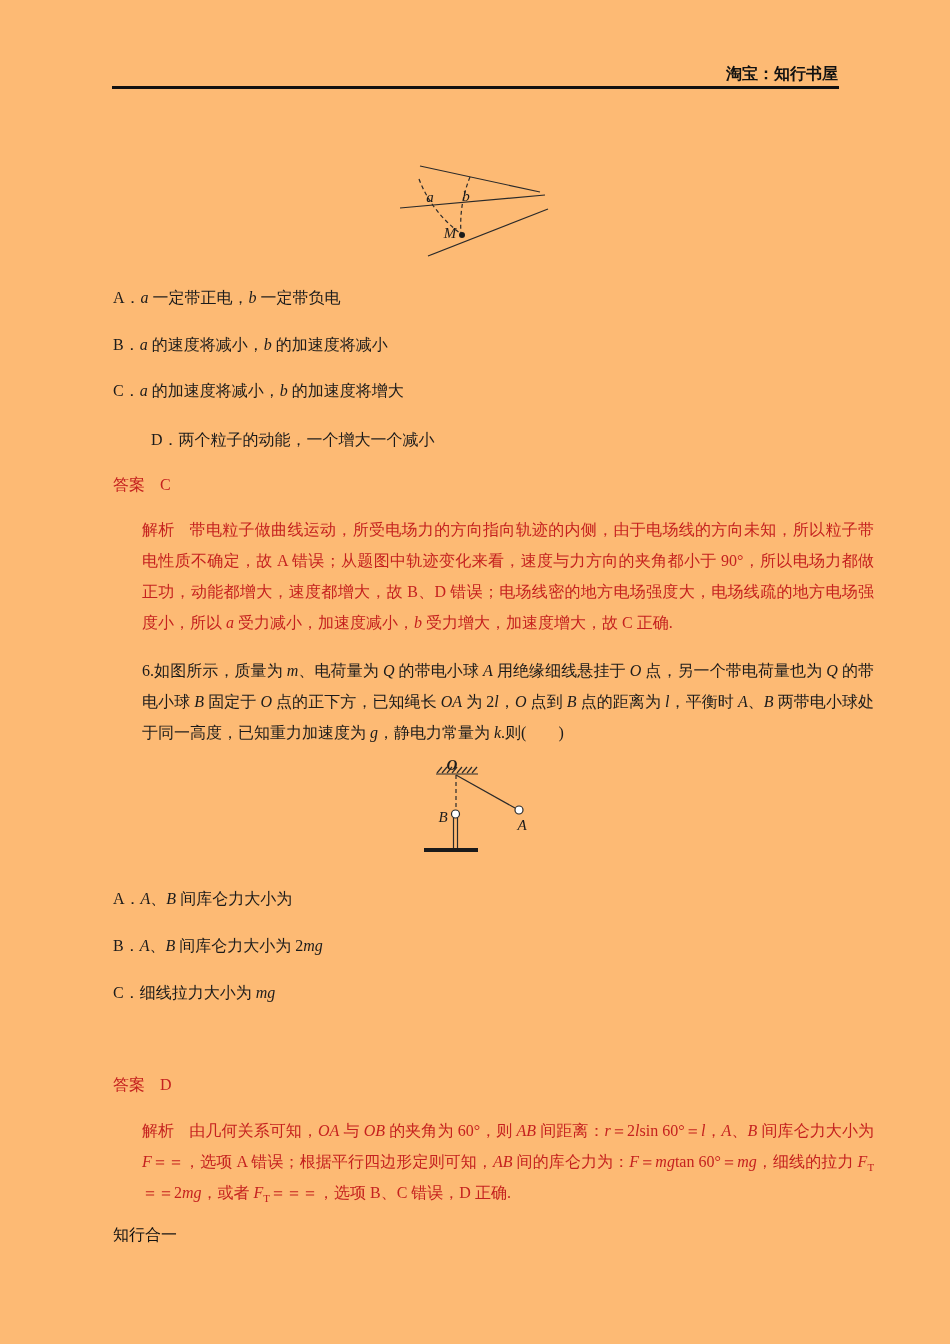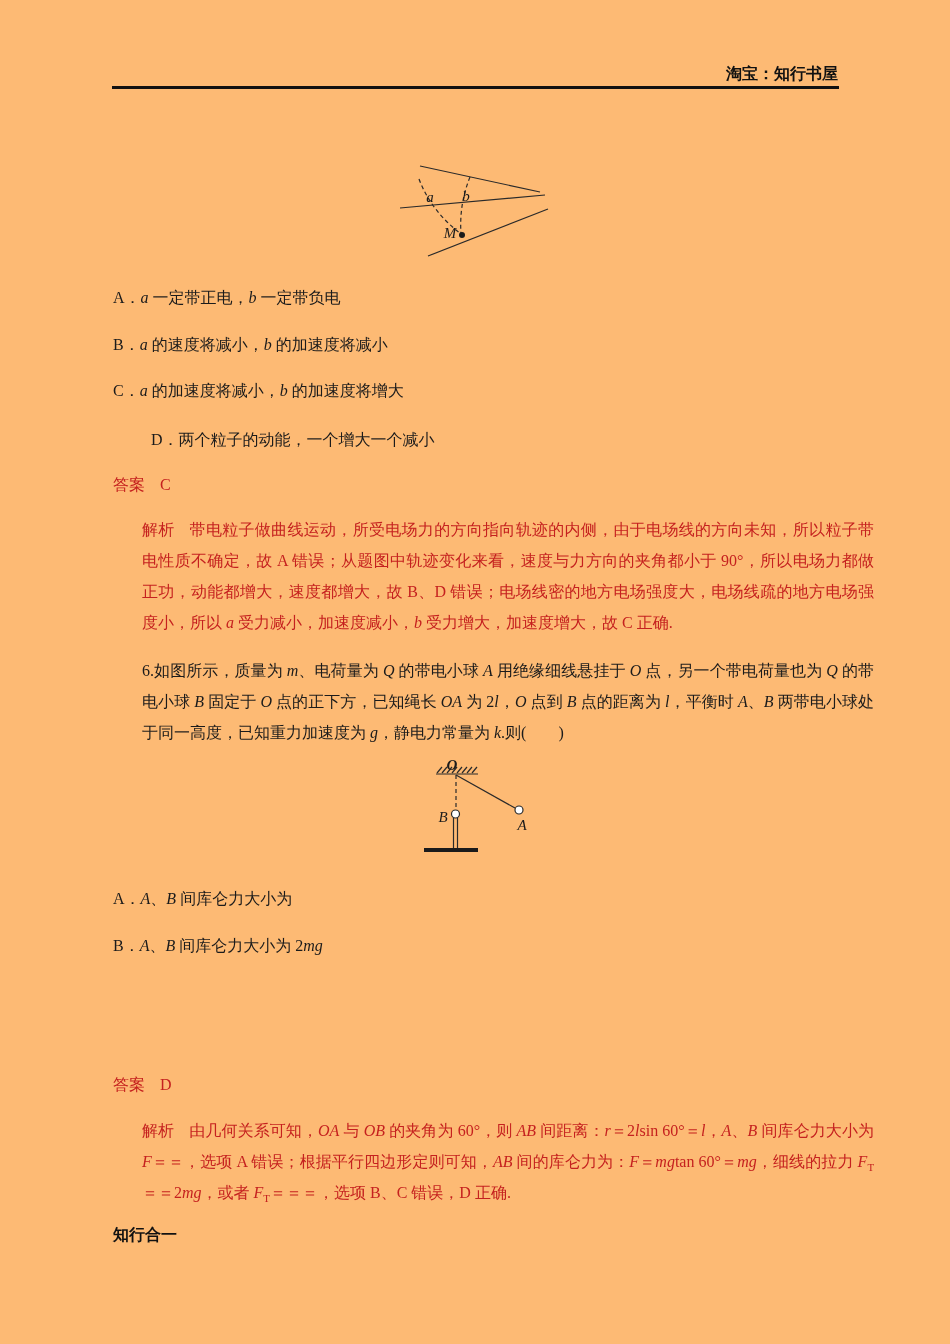--- a/index.html
+++ b/index.html
@@ -11,21 +11,21 @@
   .header-rule{left:112px;top:86px;width:727px;height:3px;background:#111;}
   .para{left:113px;width:730px;line-height:22px;text-align:justify;}
   .longpara{left:98px;width:732px;line-height:31px;text-align:justify;margin-left:44px;}
   .red{color:#c5211f;}
   .kw{font-family:"Liberation Sans","DejaVu Sans",sans-serif;font-weight:normal;margin-right:15px;}
   .ans-val{font-size:16px;}
   .it{font-style:italic;}
   .bd{font-weight:bold;}
   sub{font-size:0.68em;line-height:0;}
   .opt{left:113px;width:730px;line-height:22px;}
-  .footer-brand{left:113px;top:1225px;font-weight:bold;font-size:16px;color:#111;}
+  .footer-brand{left:113px;top:1225px;font-weight:normal;font-size:16px;color:#111;}
   svg{display:block;}
   .figline{stroke:#2a2a2a;stroke-width:1.2;fill:none;}
   .figdash{stroke:#2a2a2a;stroke-width:1.2;fill:none;stroke-dasharray:4 3;}
   .figtext{font-family:"Liberation Serif","DejaVu Serif",serif;font-style:italic;font-size:15px;fill:#1b1b1b;}
   .figcircle{fill:#ffffff;stroke:#2a2a2a;stroke-width:1.2;}
 </style>
 </head>
 <body>
 
 <div class="page">
@@ -80,20 +80,21 @@
     <text class="figtext" x="104" y="77" text-anchor="middle">A</text>
     <circle class="figcircle" cx="37.5" cy="61" r="4"></circle>
     <text class="figtext" x="25" y="69" text-anchor="middle">B</text>
     <line class="figline" x1="35.5" y1="65" x2="35.5" y2="96"></line>
     <line class="figline" x1="39.5" y1="65" x2="39.5" y2="96"></line>
     <line x1="6" y1="97" x2="60" y2="97" stroke="#1b1b1b" stroke-width="4"></line>
   </svg>
 
   <div class="abs opt" style="top:888px;"><span>A．</span><span class="it">A</span><span>、</span><span class="it">B</span><span> 间库仑力大小为</span></div>
   <div class="abs opt" style="top:935px;"><span>B．</span><span class="it">A</span><span>、</span><span class="it">B</span><span> 间库仑力大小为 2</span><span class="it">mg</span></div>
+  <div class="abs opt" style="top:982px;"><span>C．细线拉力大小为 </span><span class="it">mg</span></div>
 
   <div class="abs red" style="left:113px;top:1075px;">
     <span class="kw">答案</span><span class="ans-val">D</span>
   </div>
 
   <div class="abs longpara red" style="top:1115px;">
     <span class="kw">解析</span><span><span>由几何关系可知，</span><span class="it">OA</span><span> 与 </span><span class="it">OB</span><span> 的夹角为 60°，则 </span><span class="it">AB</span><span> 间距离：</span><span class="it">r</span><span>＝2</span><span class="it">l</span><span>sin 60°＝</span><span class="it">l</span><span>，</span><span class="it">A</span><span>、</span><span class="it">B</span><span> 间库仑力大小为 </span><span class="it">F</span><span>＝＝，选项 A 错误；根据平行四边形定则可知，</span><span class="it">AB</span><span> 间的库仑力为：</span><span class="it">F</span><span>＝</span><span class="it">mg</span><span>tan 60°＝</span><span class="it">mg</span><span>，细线的拉力 </span><span class="it">F</span><sub>T</sub><span>＝＝2</span><span class="it">mg</span><span>，或者 </span><span class="it">F</span><sub>T</sub><span>＝＝＝，选项 B、C 错误，D 正确.</span></span>
   </div>
 
   <div class="abs footer-brand sans">知行合一</div>

